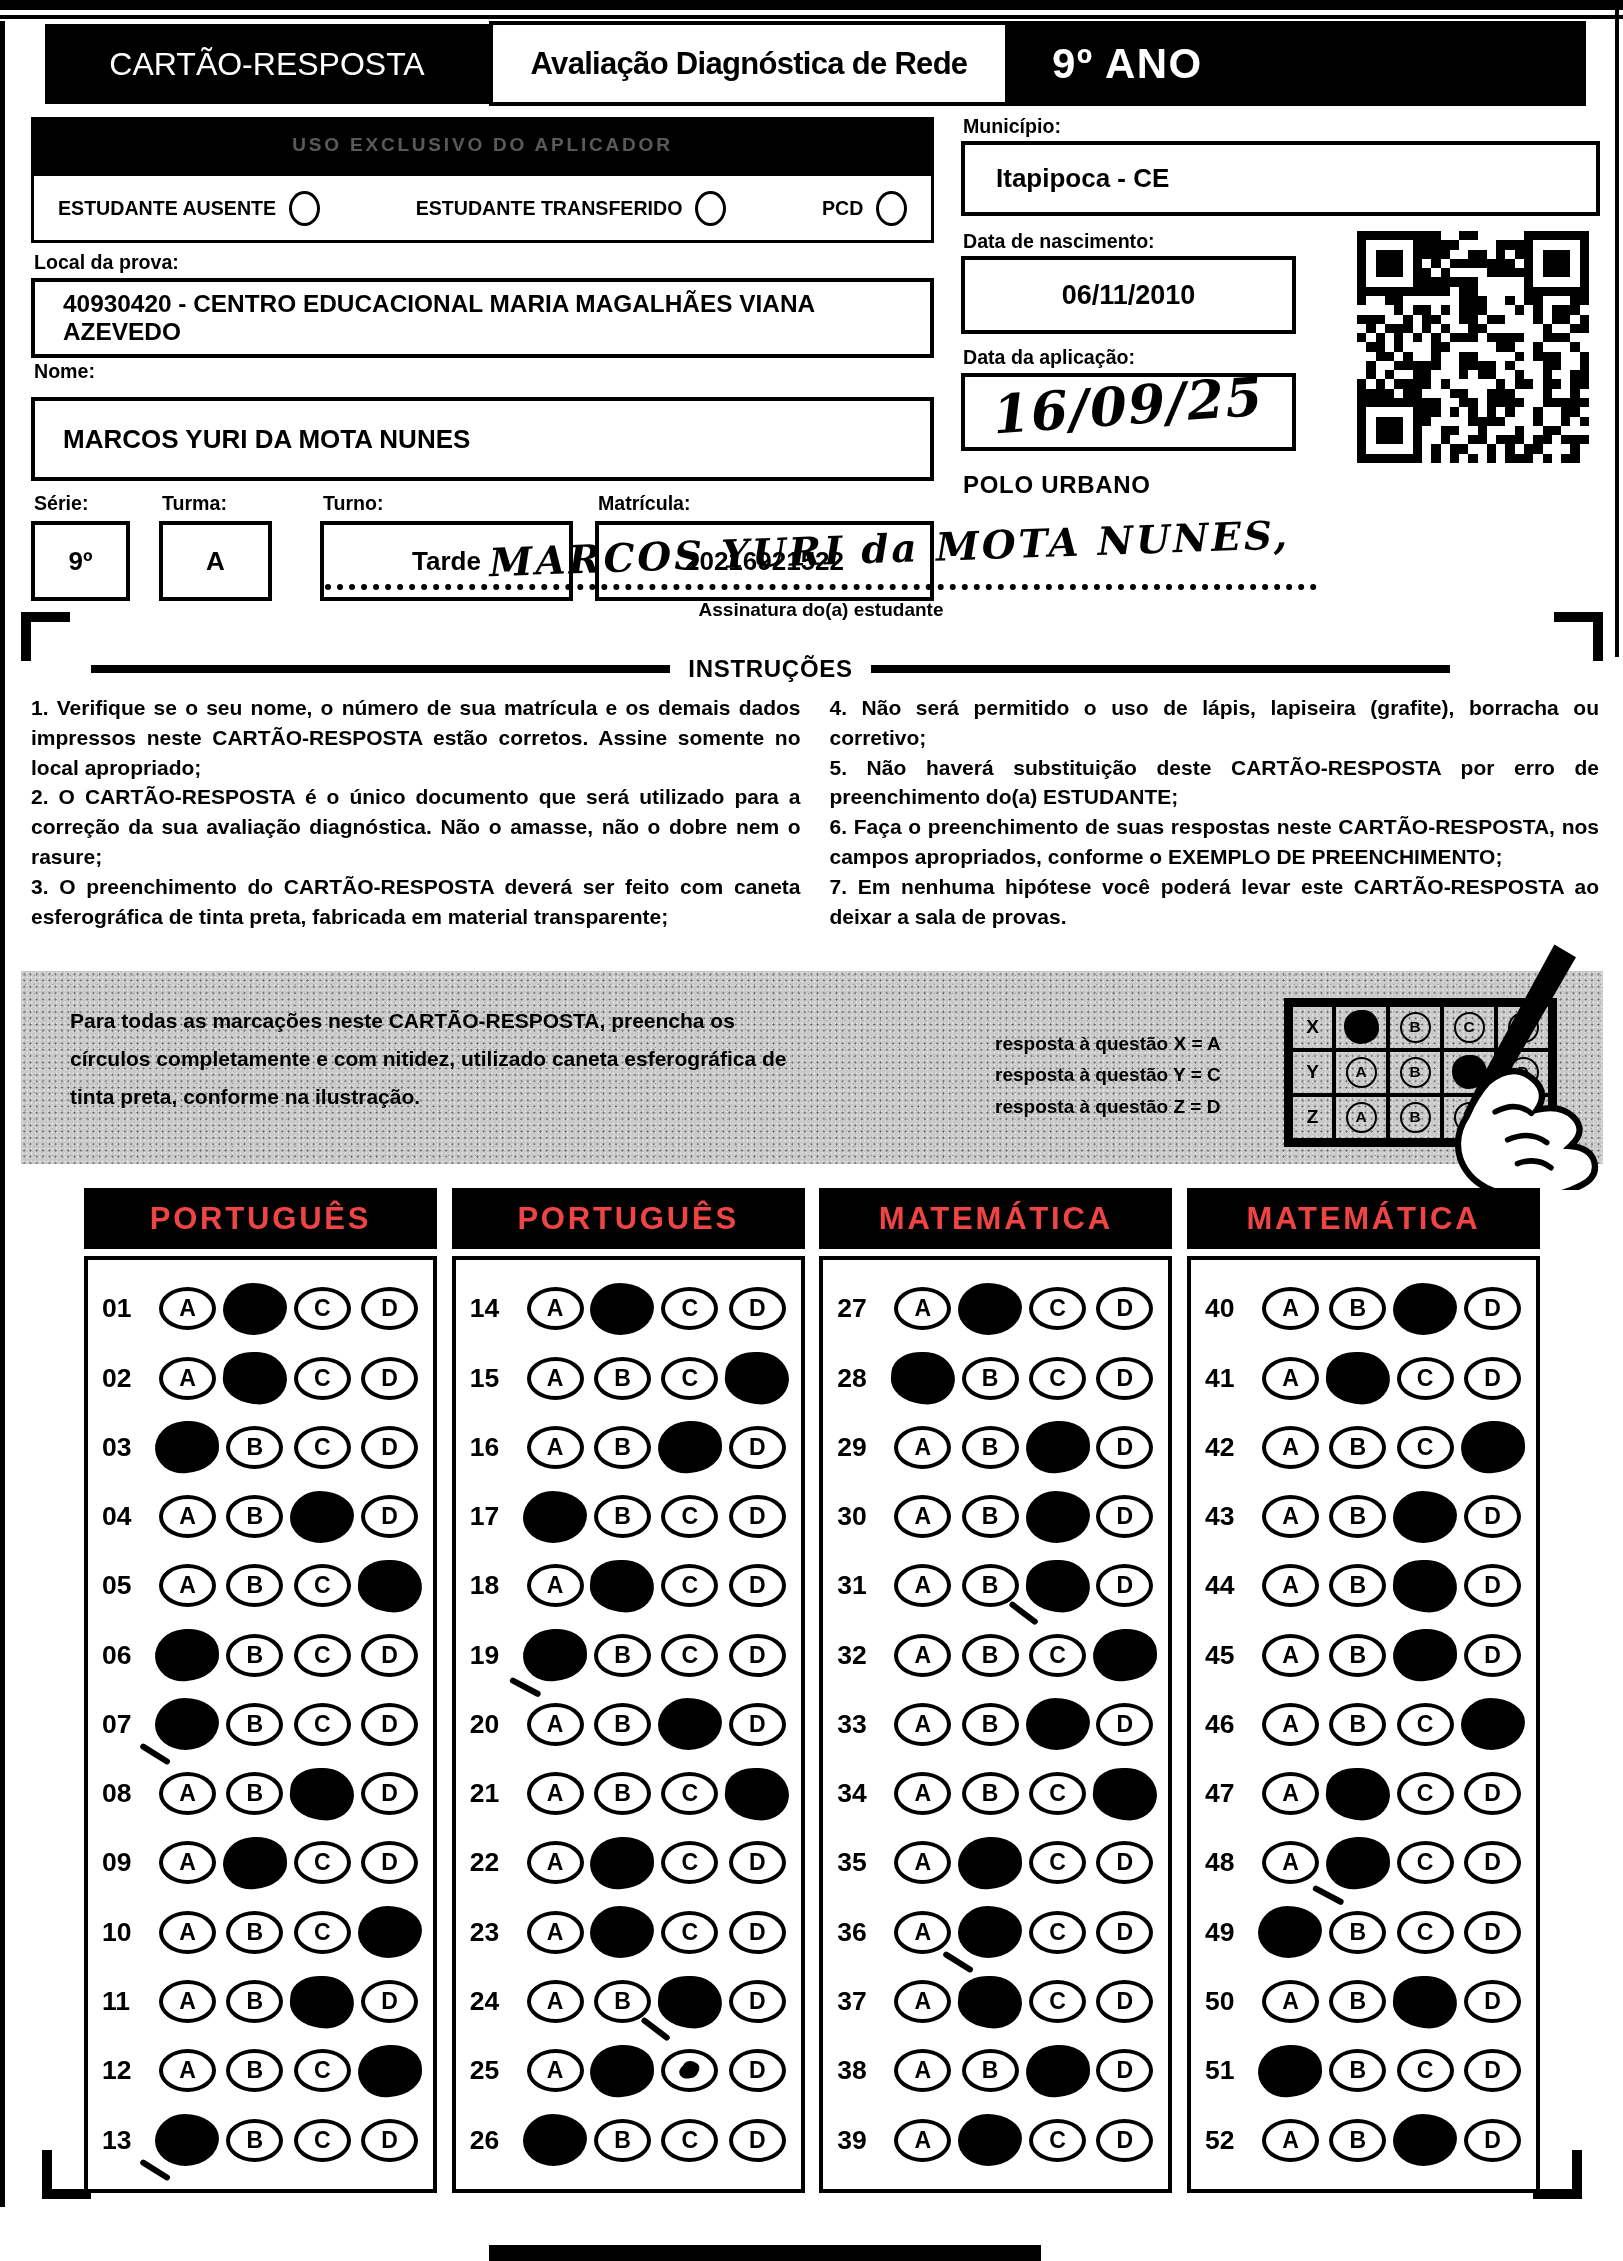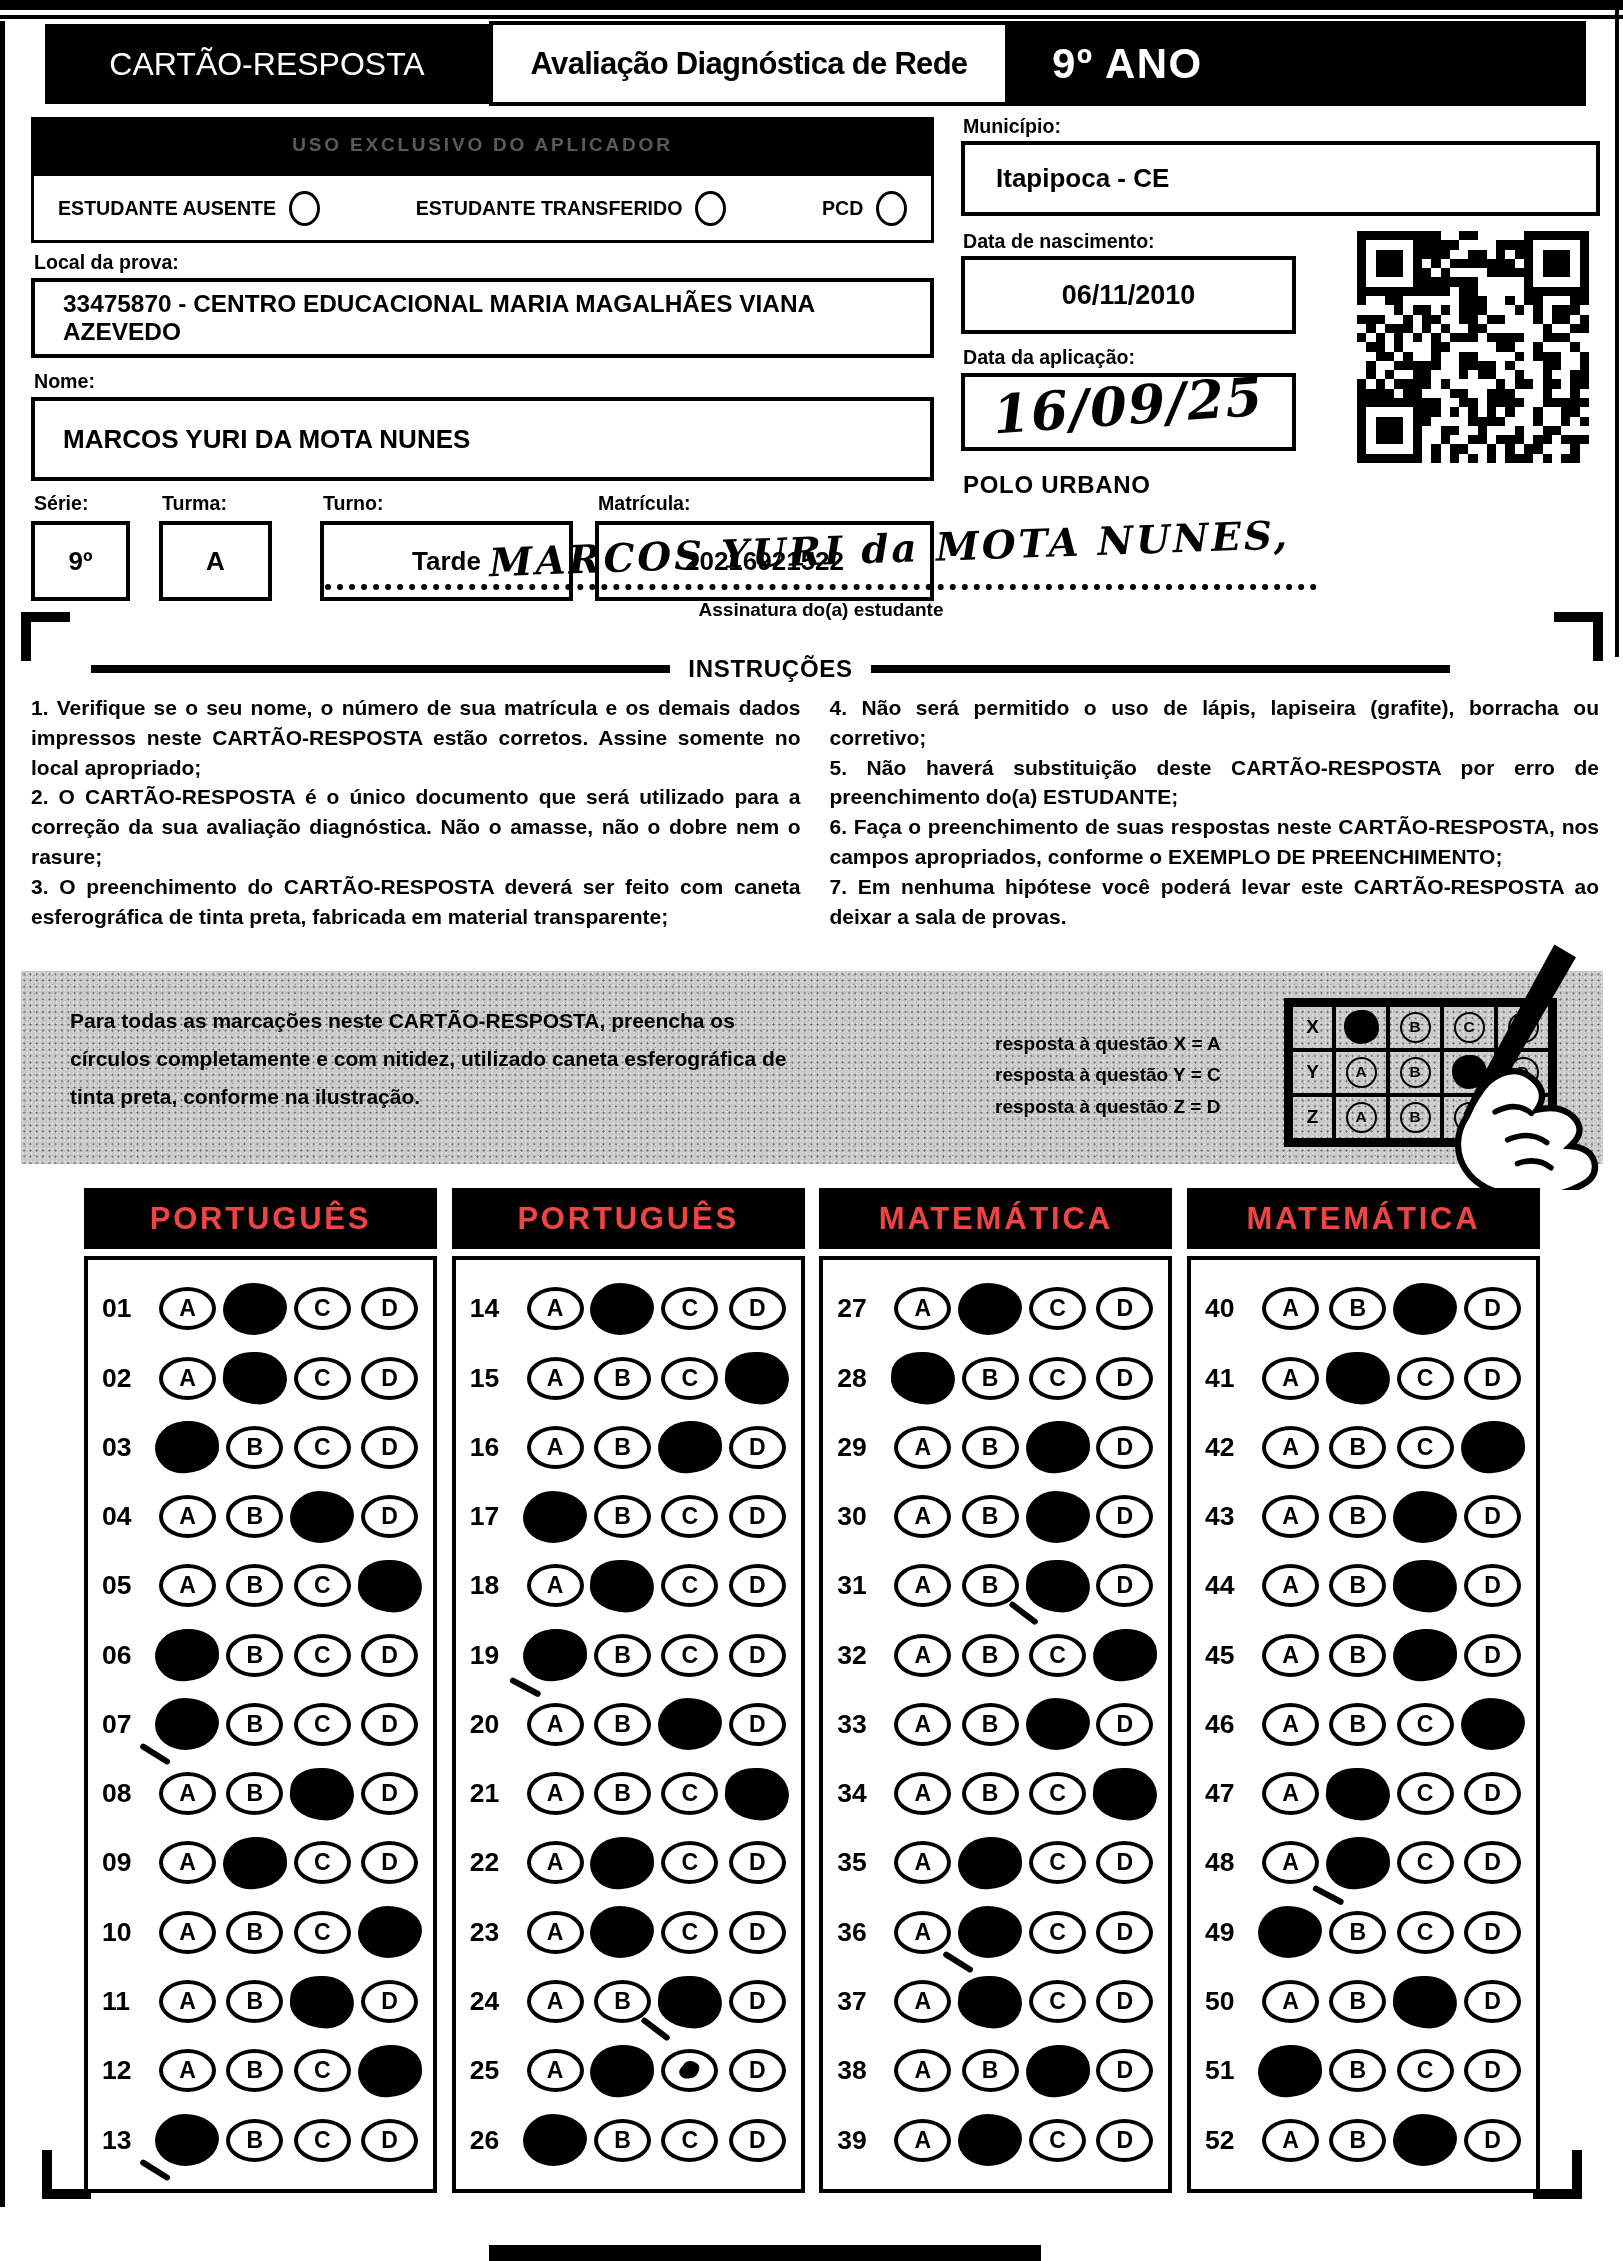--- a/index.html
+++ b/index.html
@@ -27,21 +27,21 @@
              letter-spacing:2.8px;color:rgba(255,255,255,0.35);}
   #status-box{left:31px;top:173px;width:903px;height:70px;border:3.5px solid #000;box-sizing:border-box;
               display:flex;align-items:center;justify-content:space-between;padding:0 24px;}
   .status-item{display:flex;align-items:center;gap:12.6px;font-size:19.6px;font-weight:700;}
   .status-circle{width:31px;height:35px;border:3.5px solid #000;border-radius:50%;box-sizing:border-box;}
   .field-label{font-size:19.6px;font-weight:700;}
   .fbox{border:4.9px solid #000;box-sizing:border-box;background:#fff;display:flex;align-items:center;
         font-size:24.4px;font-weight:700;}
   #local-label{left:34px;top:251px;}
   #local-box{left:31px;top:278px;width:903px;height:80px;padding-left:28px;}
-  #nome-label{left:34px;top:370px;}
+  #nome-label{left:34px;top:360px;}
   #nome-box{left:31px;top:397px;width:903px;height:84px;padding-left:28px;font-size:26px;}
   #serie-label{left:34px;top:492px;}
   #turma-label{left:162px;top:492px;}
   #turno-label{left:323px;top:492px;}
   #matricula-label{left:598px;top:492px;}
   .smallbox{top:521px;height:80px;justify-content:center;font-size:26px;}
   #serie-box{left:31px;width:99px;}
   #turma-box{left:159px;width:113px;}
   #turno-box{left:320px;width:253px;}
   #matricula-box{left:595px;width:339px;}
@@ -142,21 +142,21 @@
       <span>ESTUDANTE TRANSFERIDO</span>
       <span class="status-circle"></span>
     </div>
     <div class="status-item">
       <span>PCD</span>
       <span class="status-circle"></span>
     </div>
   </div>
 
   <div class="abs field-label" id="local-label">Local da prova:</div>
-  <div class="abs fbox" id="local-box">33475870 - CENTRO EDUCACIONAL MARIA MAGALHÃES VIANA AZEVEDO</div>
+  <div class="abs fbox" id="local-box">40930420 - CENTRO EDUCACIONAL MARIA MAGALHÃES VIANA AZEVEDO</div>
 
   <div class="abs field-label" id="nome-label">Nome:</div>
   <div class="abs fbox" id="nome-box">MARCOS YURI DA MOTA NUNES</div>
 
   <div class="abs field-label" id="serie-label">Série:</div>
   <div class="abs field-label" id="turma-label">Turma:</div>
   <div class="abs field-label" id="turno-label">Turno:</div>
   <div class="abs field-label" id="matricula-label">Matrícula:</div>
   <div class="abs fbox smallbox" id="serie-box">9º</div>
   <div class="abs fbox smallbox" id="turma-box">A</div>

